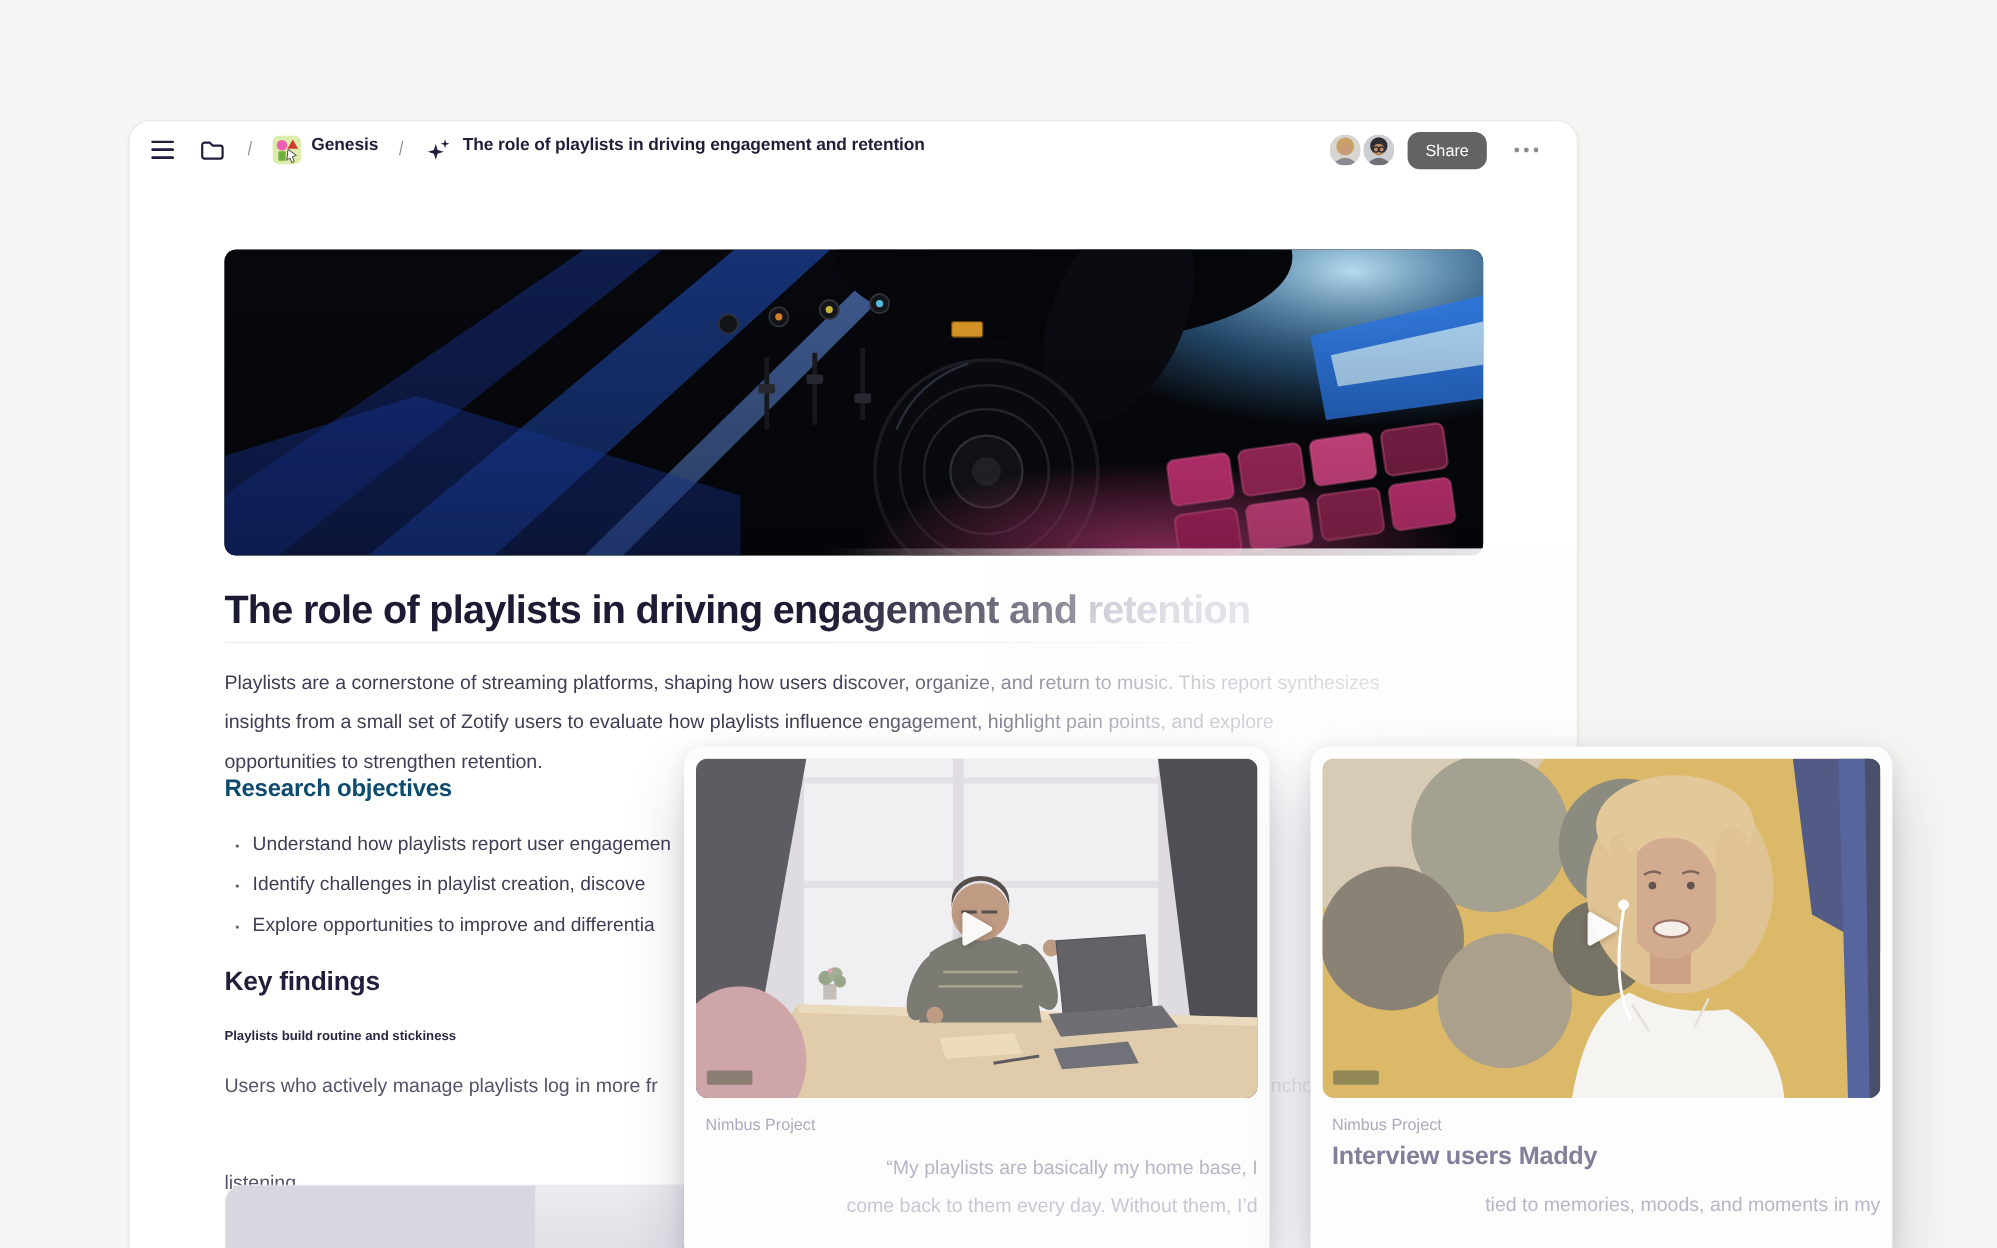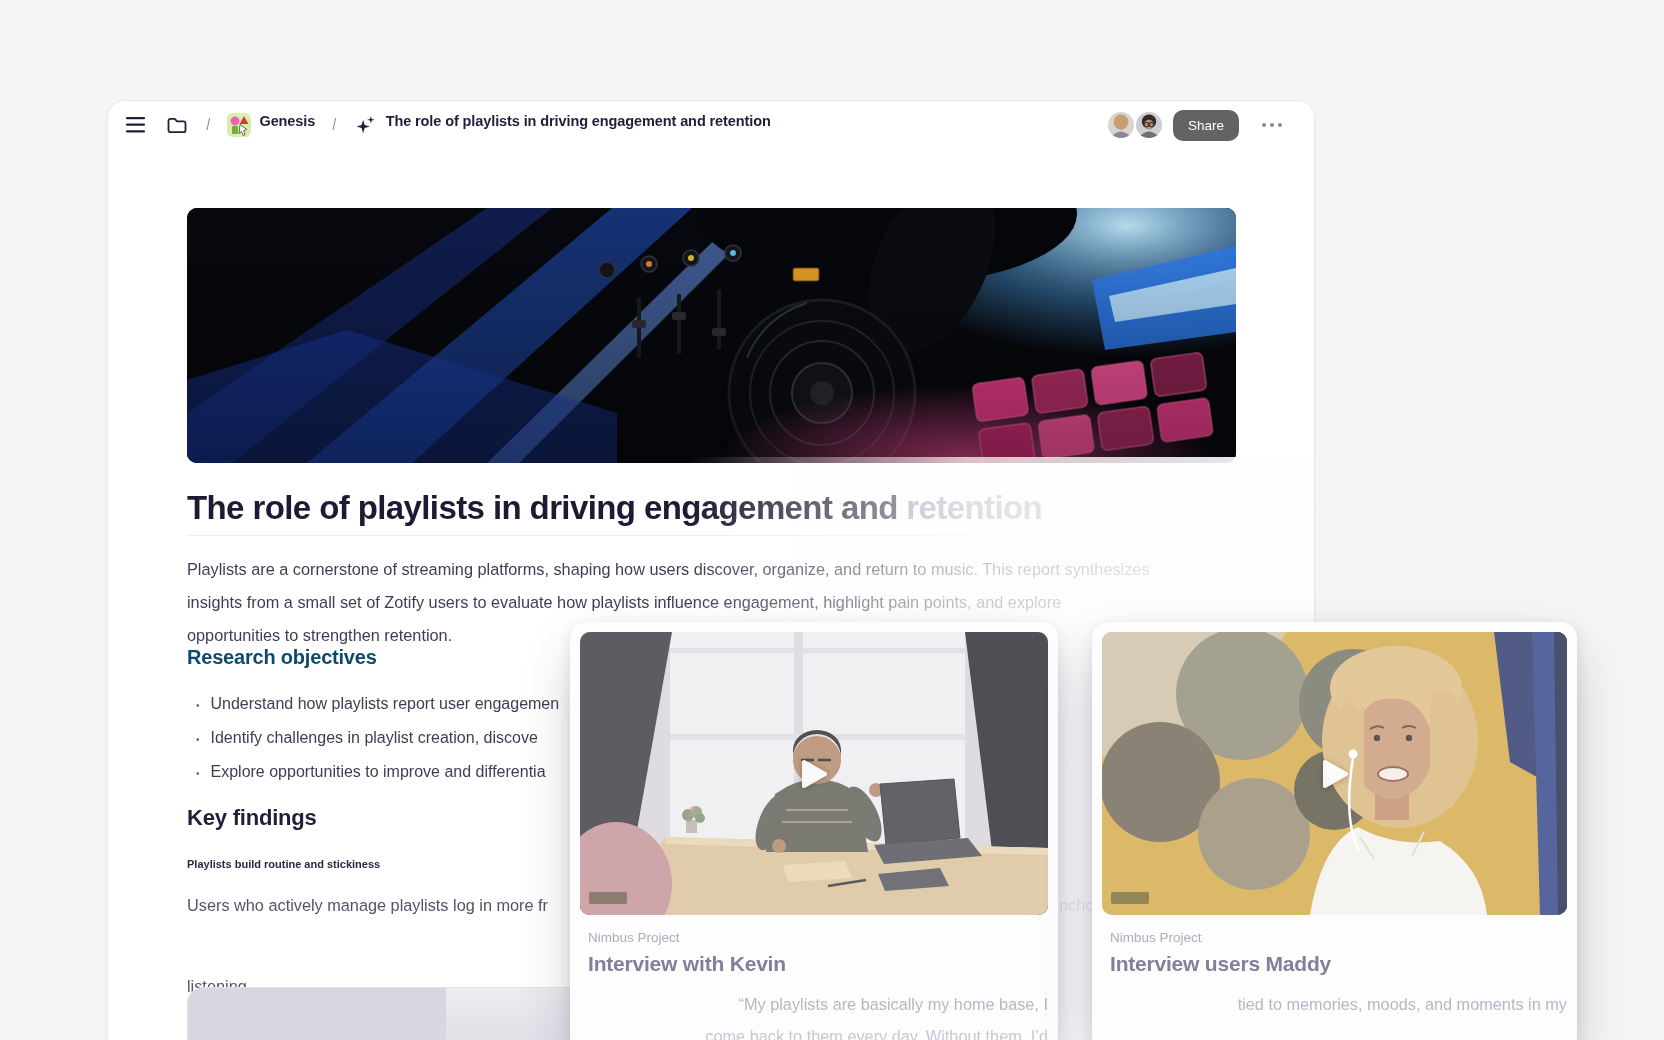--- a/index.html
+++ b/index.html
@@ -290,21 +290,20 @@
         <line x1="248" y1="254" x2="286" y2="248" stroke="#33333a" stroke-width="2.5"></line>
         <polygon points="298,242 360,236 369,254 305,259" fill="#4e4e58"></polygon>
       </svg>
       <span class="wash"></span>
       <span class="wm"></span>
       <svg class="play" viewBox="0 0 26 30">
           <polygon points="3,3 24,15 3,27" fill="#ffffff" stroke="#ffffff" stroke-width="4" stroke-linejoin="round"></polygon>
         </svg>
     </div>
     <div class="card-eyebrow">Nimbus Project</div>
-    <div class="card-title">Interview with Kevin</div>
     <div class="card-quote">
       <div>“My playlists are basically my home base, I</div>
       <div>come back to them every day. Without them, I’d</div>
     </div>
   </div>
 
   <div class="card maddy">
     <div class="thumb">
       <svg class="scene" viewBox="0 0 465 283" preserveAspectRatio="none">
         <rect width="465" height="283" fill="#d2a843"></rect>

